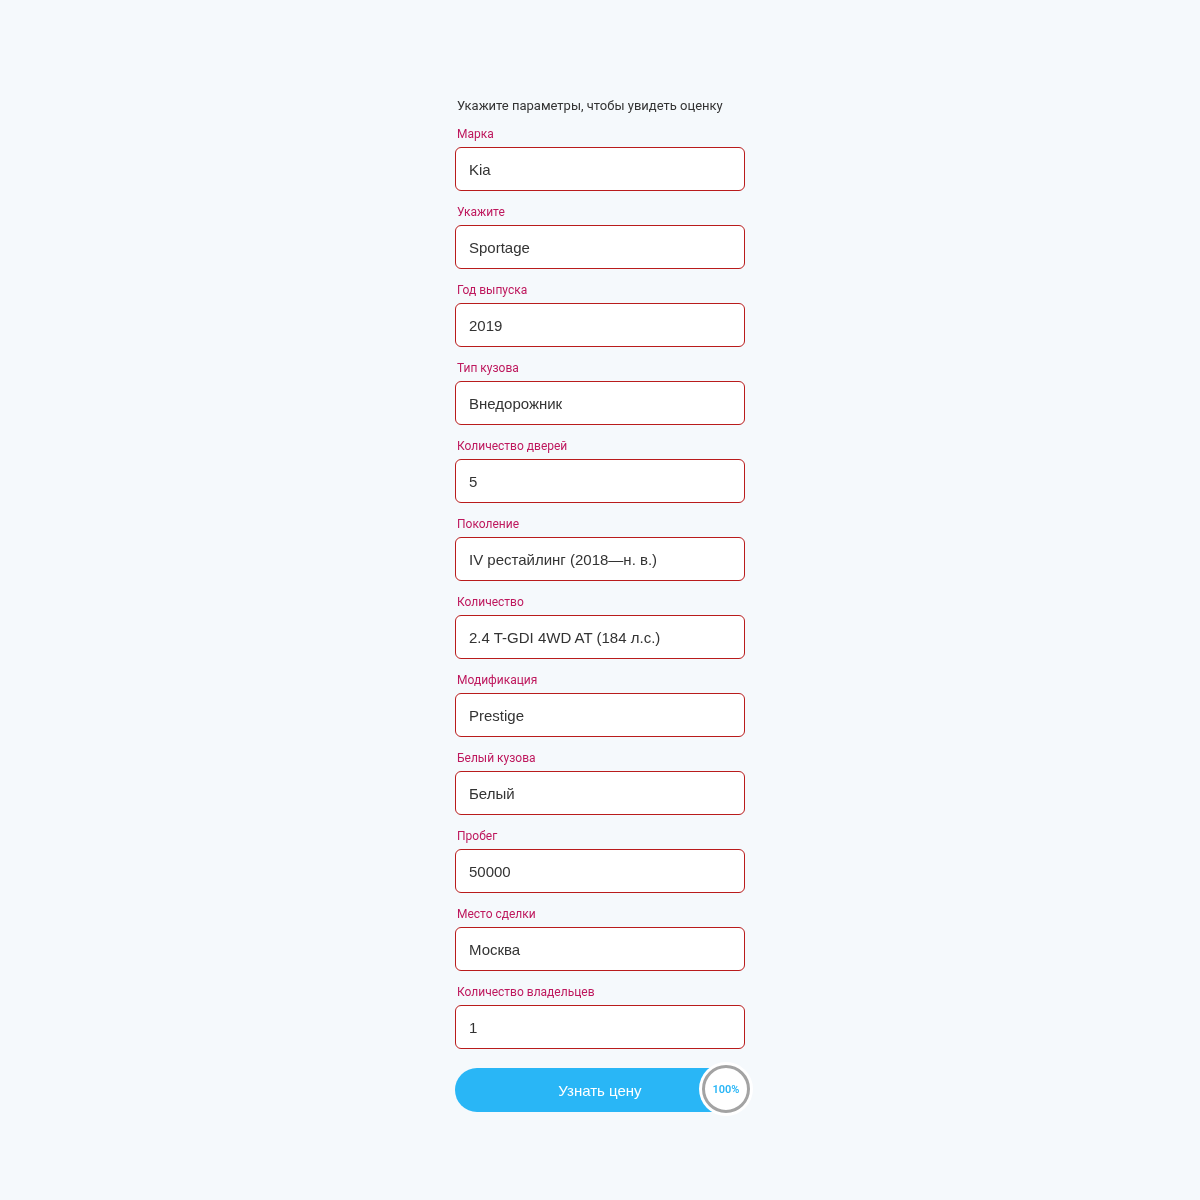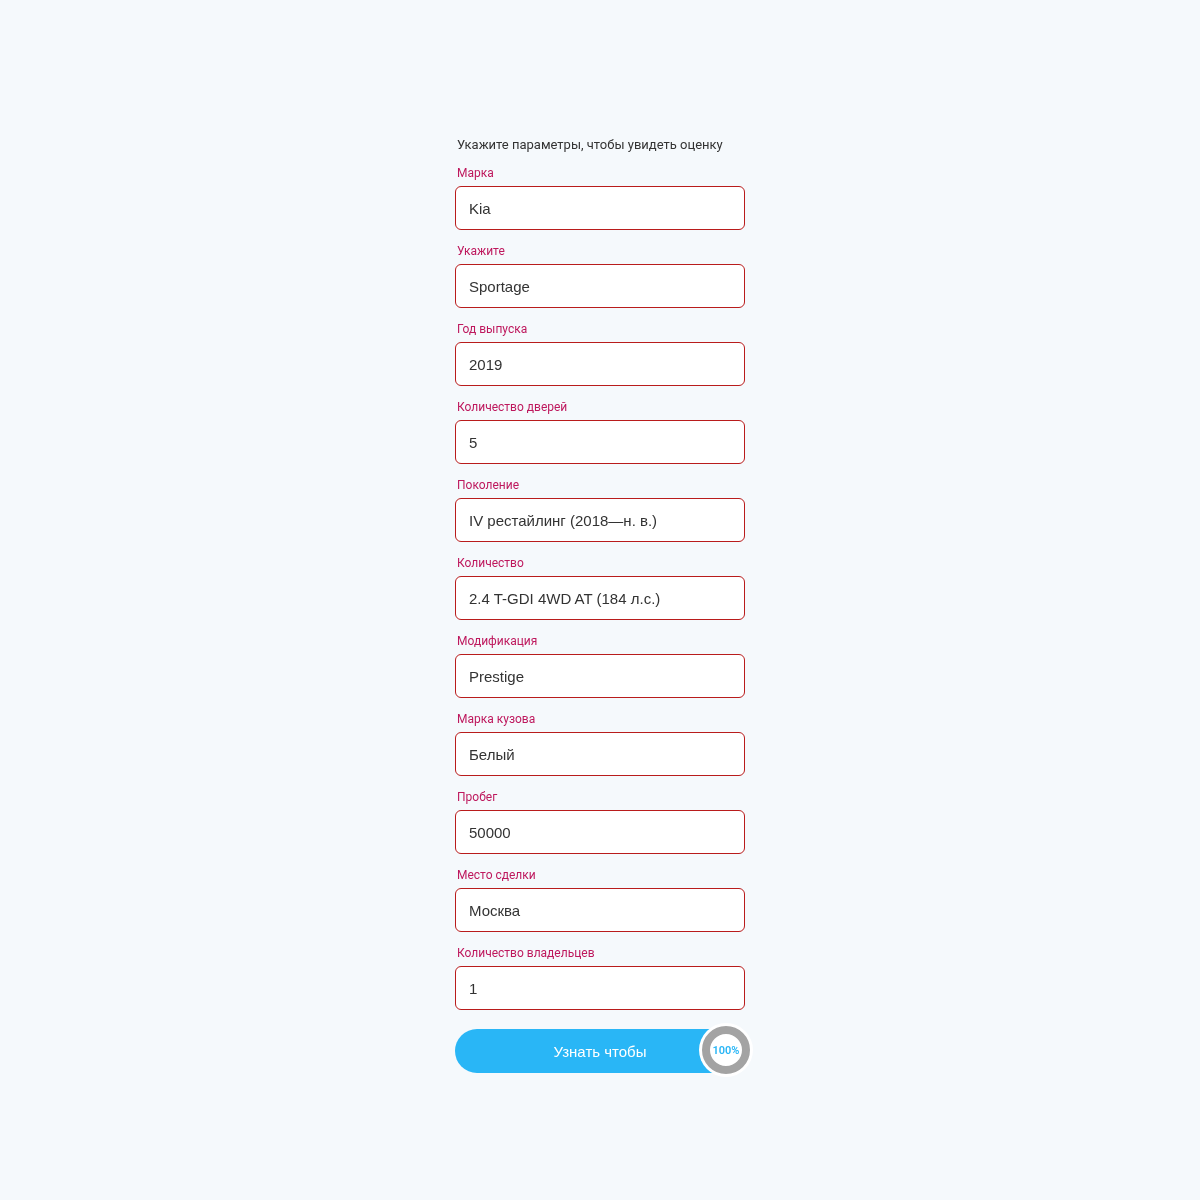--- a/index.html
+++ b/index.html
@@ -65,21 +65,21 @@
       cursor: pointer;
     }
     .progress-badge {
       position: absolute;
       right: -5px;
       top: -3px;
       width: 48px;
       height: 48px;
       border-radius: 50%;
       background: #fff;
-      border: 8px solid #a3a3a3;
+      border: 3px solid #a3a3a3;
       display: flex;
       align-items: center;
       justify-content: center;
       font-size: 11px;
       font-weight: 600;
       color: #29b6f6;
       box-shadow: 0 0 0 3px #fff;
     }
   </style>
 </head>
@@ -96,20 +96,24 @@
   <div class="field-group">
     <label class="field-label">Укажите</label>
     <input class="field-input" value="Sportage" style="">
   </div>
 
   <div class="field-group">
     <label class="field-label">Год выпуска</label>
     <input class="field-input" value="2019" style="">
   </div>
 
+  <div class="field-group">
+    <label class="field-label">Тип кузова</label>
+    <input class="field-input" value="Внедорожник" style="">
+  </div>
 
   <div class="field-group">
     <label class="field-label">Количество дверей</label>
     <input class="field-input" value="5" style="">
   </div>
 
   <div class="field-group">
     <label class="field-label">Поколение</label>
     <input class="field-input" value="IV рестайлинг (2018—н. в.)" style="">
   </div>
@@ -118,36 +122,36 @@
     <label class="field-label">Количество</label>
     <input class="field-input" value="2.4 T-GDI 4WD AT (184 л.с.)" style="">
   </div>
 
   <div class="field-group">
     <label class="field-label">Модификация</label>
     <input class="field-input" value="Prestige" style="">
   </div>
 
   <div class="field-group">
-    <label class="field-label">Марка кузова</label>
+    <label class="field-label">Белый кузова</label>
     <input class="field-input" value="Белый" style="">
   </div>
 
   <div class="field-group">
     <label class="field-label">Пробег</label>
     <input class="field-input" value="50000" style="">
   </div>
 
   <div class="field-group">
     <label class="field-label">Место сделки</label>
     <input class="field-input" value="Москва" style="">
   </div>
 
   <div class="field-group">
     <label class="field-label">Количество владельцев</label>
     <input class="field-input" value="1" style="">
   </div>
 
   <div class="submit-wrapper">
-    <button class="submit-button">Узнать чтобы</button>
+    <button class="submit-button">Узнать цену</button>
     <div class="progress-badge">100%</div>
   </div>
 </div>
 
 </body></html>

